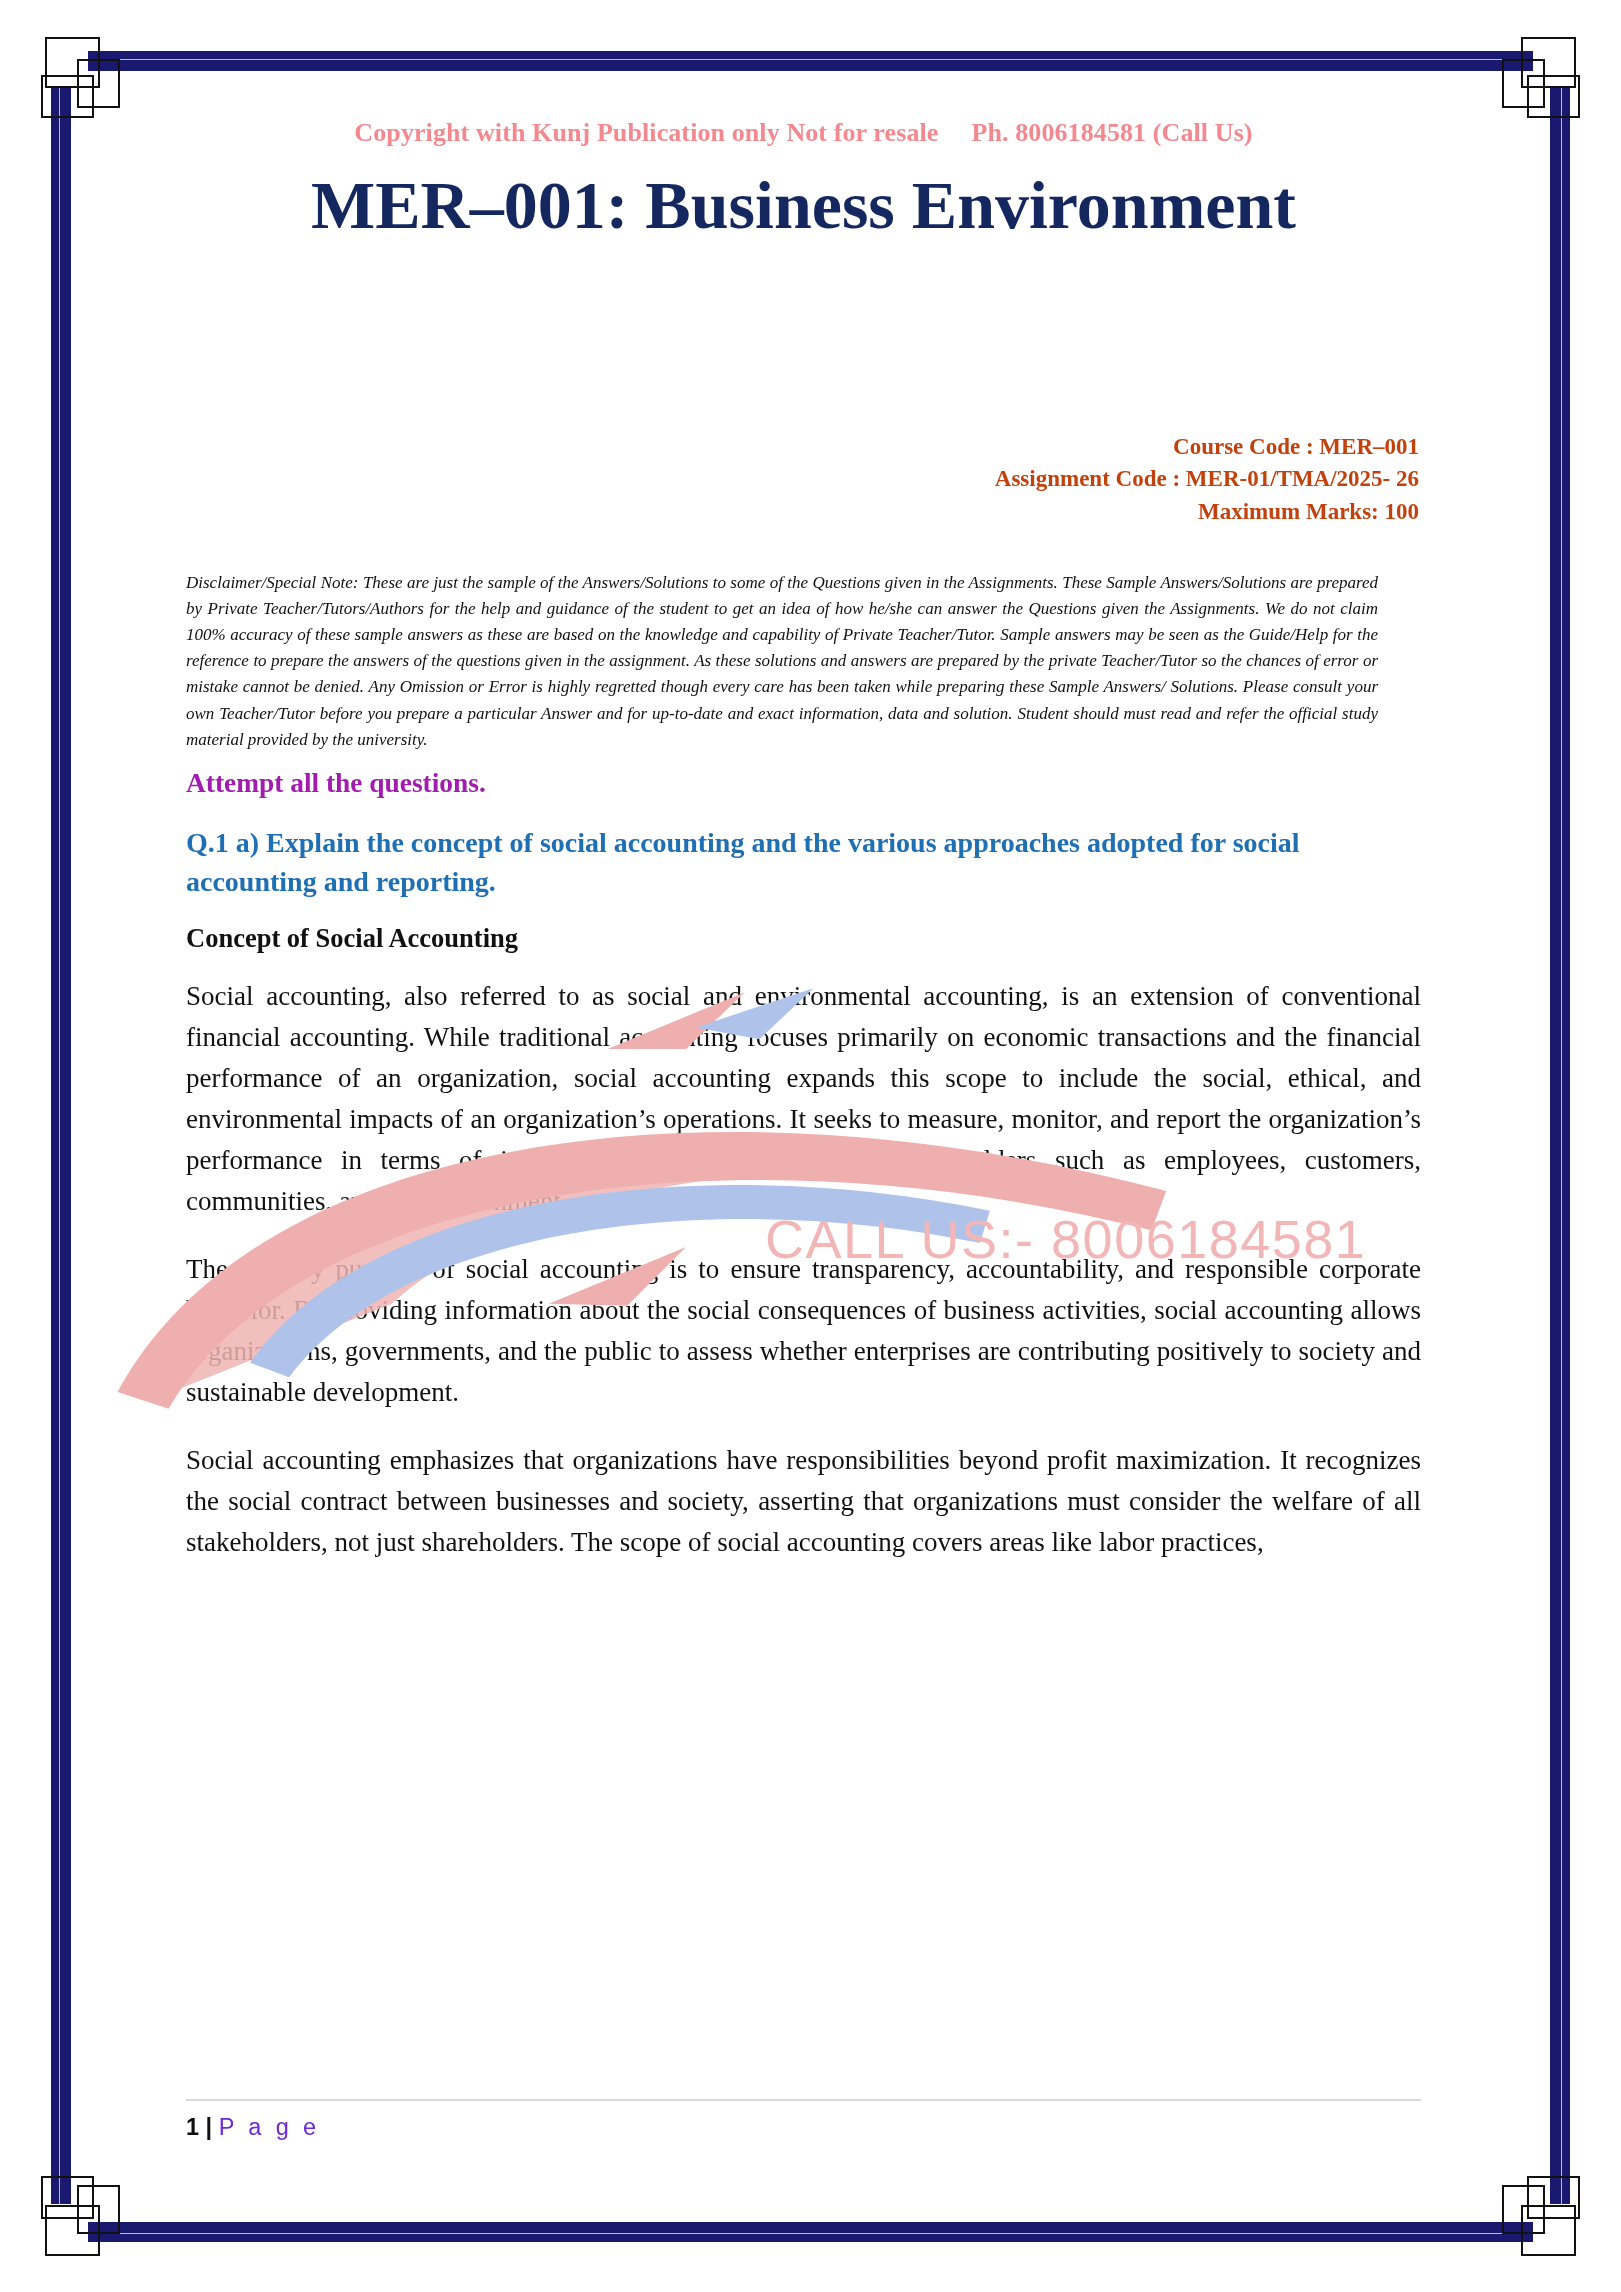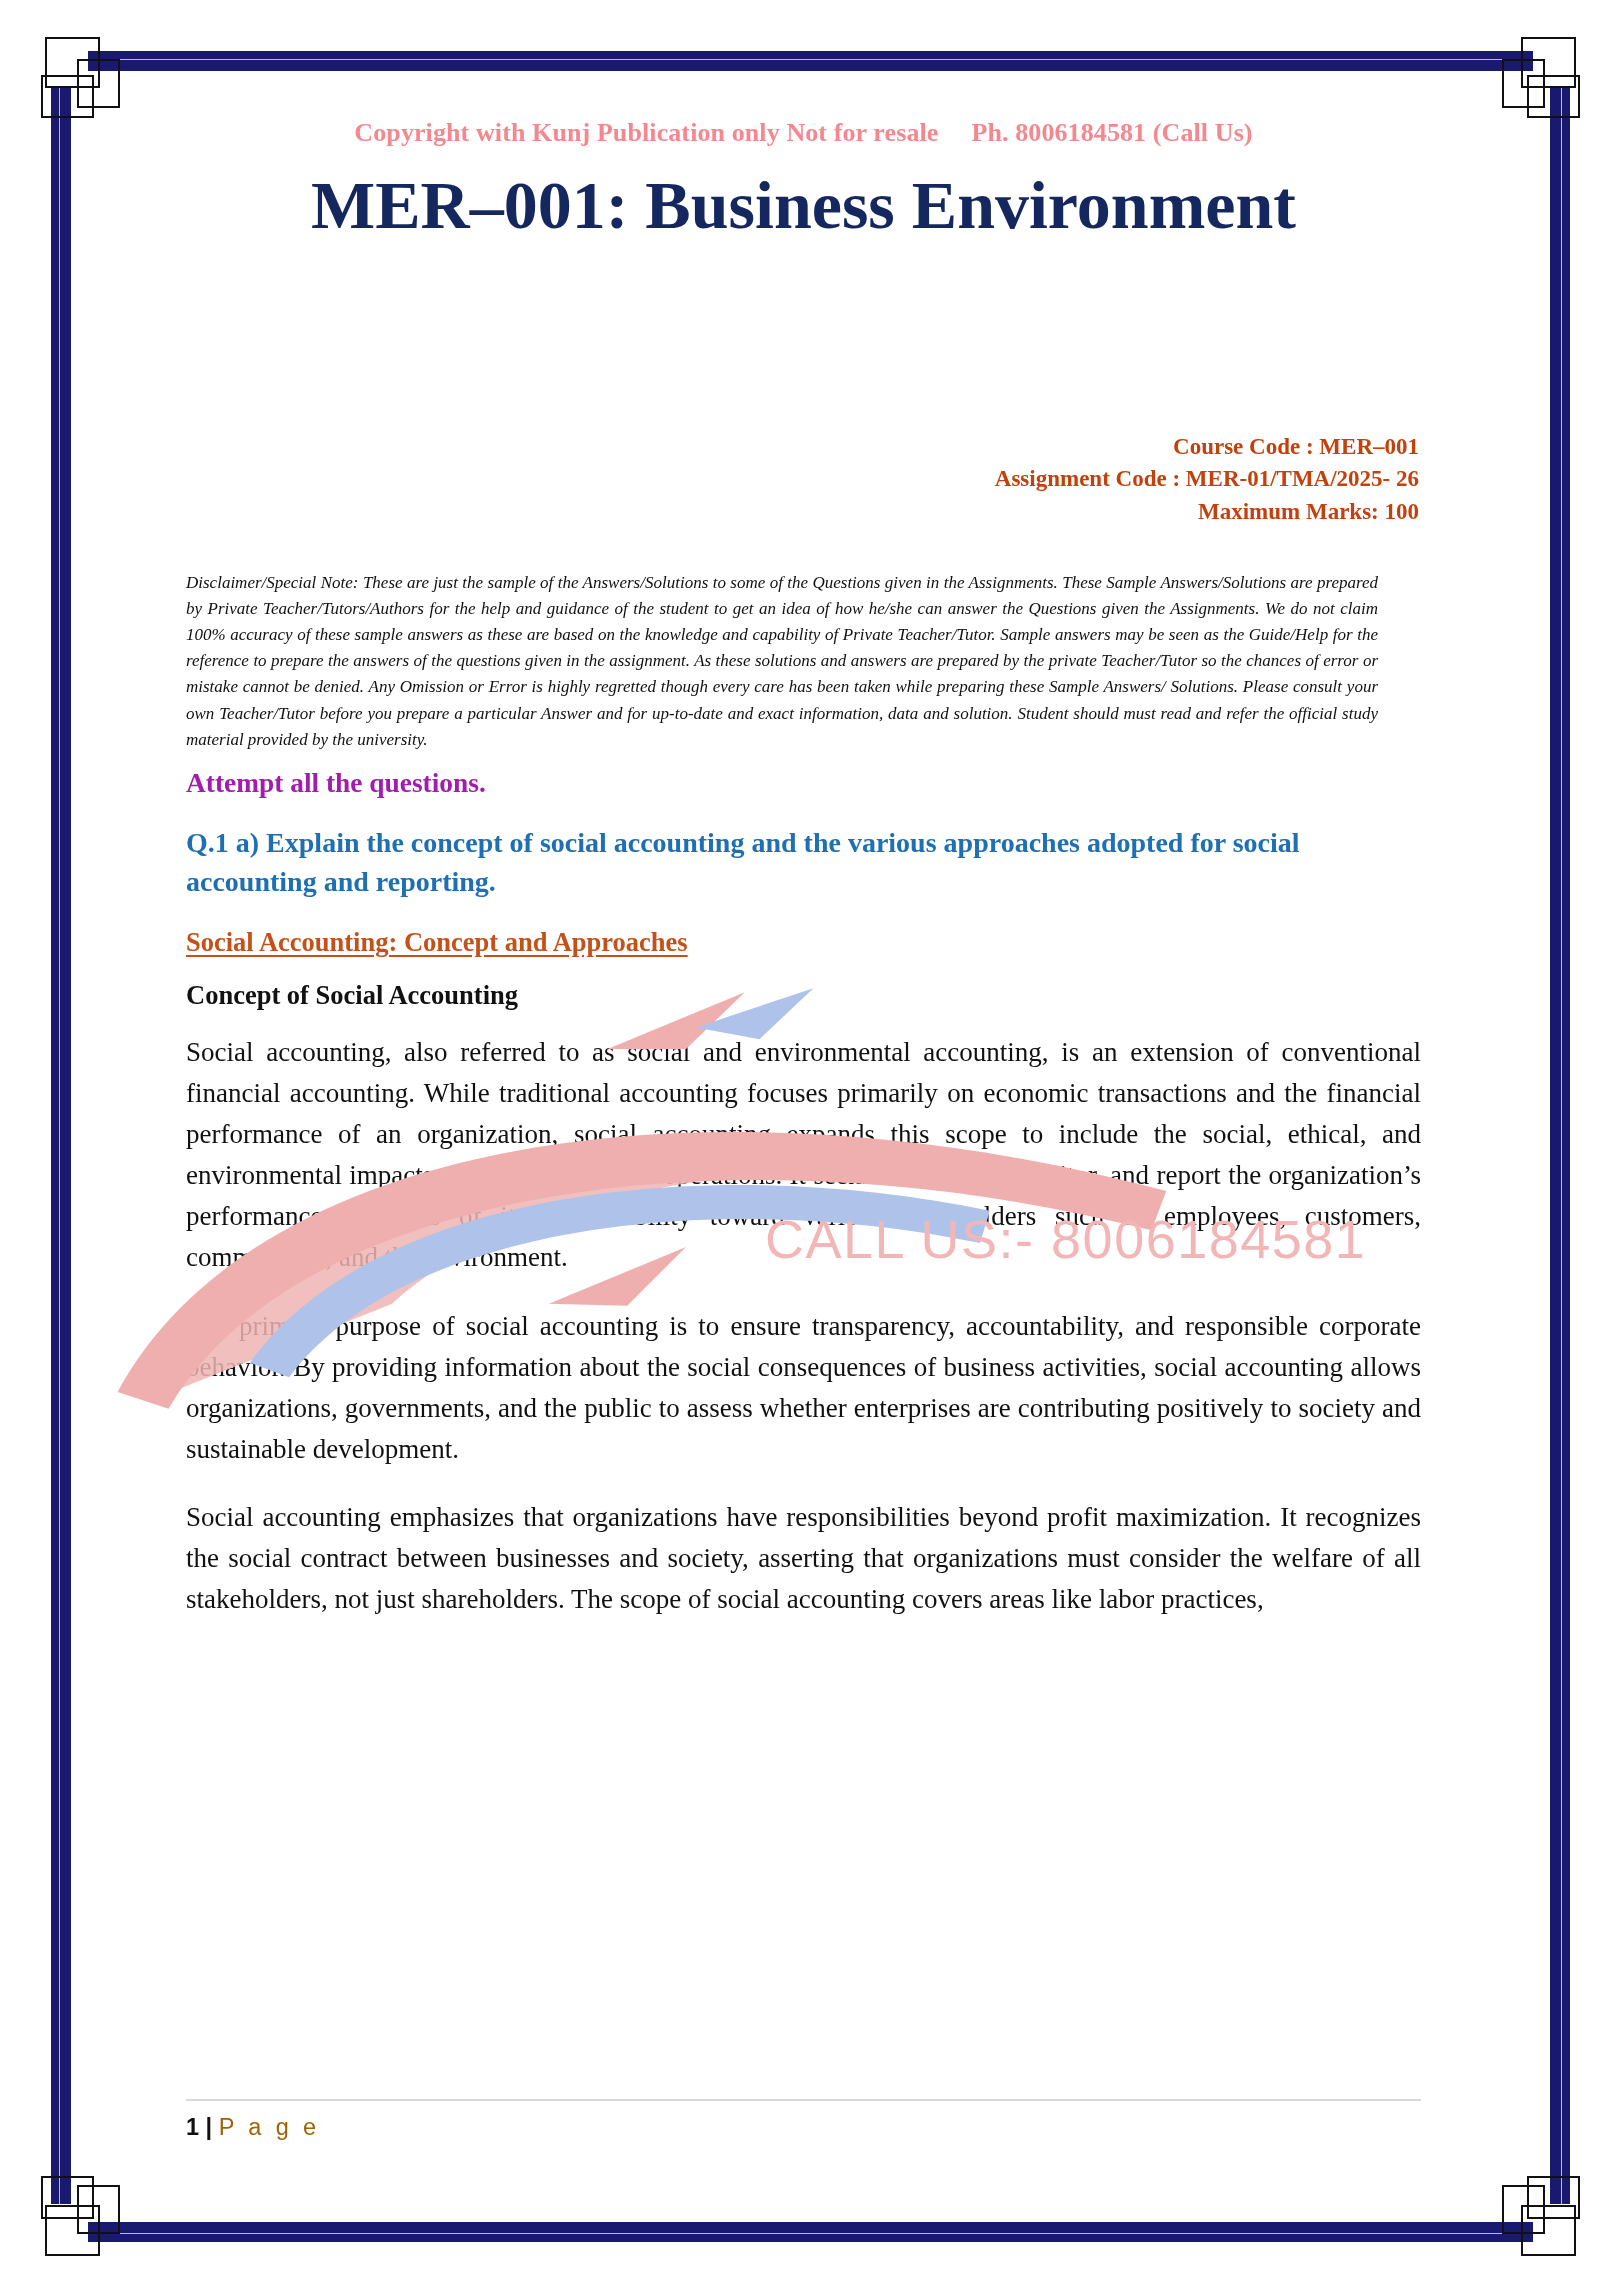--- a/index.html
+++ b/index.html
@@ -172,21 +172,21 @@
     top: 2099px;
     width: 1235px;
     border-top: 2px solid #d9d9d9;
     padding-top: 12.7px;
     font-family: "Liberation Sans", "DejaVu Sans", sans-serif;
     font-size: 23.5px;
     color: #8a8a8a;
   }
   #footer .pageno { color: #111; font-weight: bold; }
   #footer .bar    { color: #111; font-weight: bold; }
-  #footer .pword  { letter-spacing: 3.9px; color: #a16207; }
+  #footer .pword  { letter-spacing: 3.9px; color: #6d28d9; }
 </style>
 </head>
 <body>
 
 <div id="watermark">
   <svg width="1621" height="2293" style="position:absolute;left:0;top:0;" viewBox="0 0 1654 2339">
     <path d="M 150 1430 C 300 1180 700 1130 1150 1230 C 980 1160 560 1180 400 1330 Z" fill="#F0B4B4" opacity="0.85"></path>
     <path d="M 120 1420 C 260 1160 720 1090 1190 1215 L 1175 1255 C 740 1145 300 1215 172 1437 Z" fill="#EFAFAF"></path>
     <path d="M 255 1390 C 380 1215 720 1175 1010 1235 L 1000 1268 C 730 1212 410 1250 295 1405 Z" fill="#AFC3EA"></path>
     <path d="M 620 1070 L 760 1012 L 700 1070 Z" fill="#EFAFAF"></path>
@@ -235,23 +235,20 @@
     <div>Assignment Code : MER-01/TMA/2025- 26</div>
     <div>Maximum Marks: 100</div>
   </div>
 
   <div class="disclaimer">Disclaimer/Special Note: These are just the sample of the Answers/Solutions to some of the Questions given in the Assignments. These Sample Answers/Solutions are prepared by Private Teacher/Tutors/Authors for the help and guidance of the student to get an idea of how he/she can answer the Questions given the Assignments. We do not claim 100% accuracy of these sample answers as these are based on the knowledge and capability of Private Teacher/Tutor. Sample answers may be seen as the Guide/Help for the reference to prepare the answers of the questions given in the assignment. As these solutions and answers are prepared by the private Teacher/Tutor so the chances of error or mistake cannot be denied. Any Omission or Error is highly regretted though every care has been taken while preparing these Sample Answers/ Solutions. Please consult your own Teacher/Tutor before you prepare a particular Answer and for up-to-date and exact information, data and solution. Student should must read and refer the official study material provided by the university.</div>
 
   <div class="attempt-line">Attempt all the questions.</div>
 
   <div class="q-heading">Q.1 a) Explain the concept of social accounting and the various approaches adopted for social accounting and reporting.</div>
 
-  <div>
-    <span class="sub-heading-orange">Social Accounting: Concept and Approaches</span>
-  </div>
 
   <div class="sub-heading-black">Concept of Social Accounting</div>
 
   <p class="body-para">Social accounting, also referred to as social and environmental accounting, is an extension of conventional financial accounting. While traditional accounting focuses primarily on economic transactions and the financial performance of an organization, social accounting expands this scope to include the social, ethical, and environmental impacts of an organization’s operations. It seeks to measure, monitor, and report the organization’s performance in terms of its responsibility toward various stakeholders such as employees, customers, communities, and the environment.</p>
   <p class="body-para">The primary purpose of social accounting is to ensure transparency, accountability, and responsible corporate behavior. By providing information about the social consequences of business activities, social accounting allows organizations, governments, and the public to assess whether enterprises are contributing positively to society and sustainable development.</p>
   <p class="body-para">Social accounting emphasizes that organizations have responsibilities beyond profit maximization. It recognizes the social contract between businesses and society, asserting that organizations must consider the welfare of all stakeholders, not just shareholders. The scope of social accounting covers areas like labor practices,</p>
 
 </div>
 
 <div id="footer">

